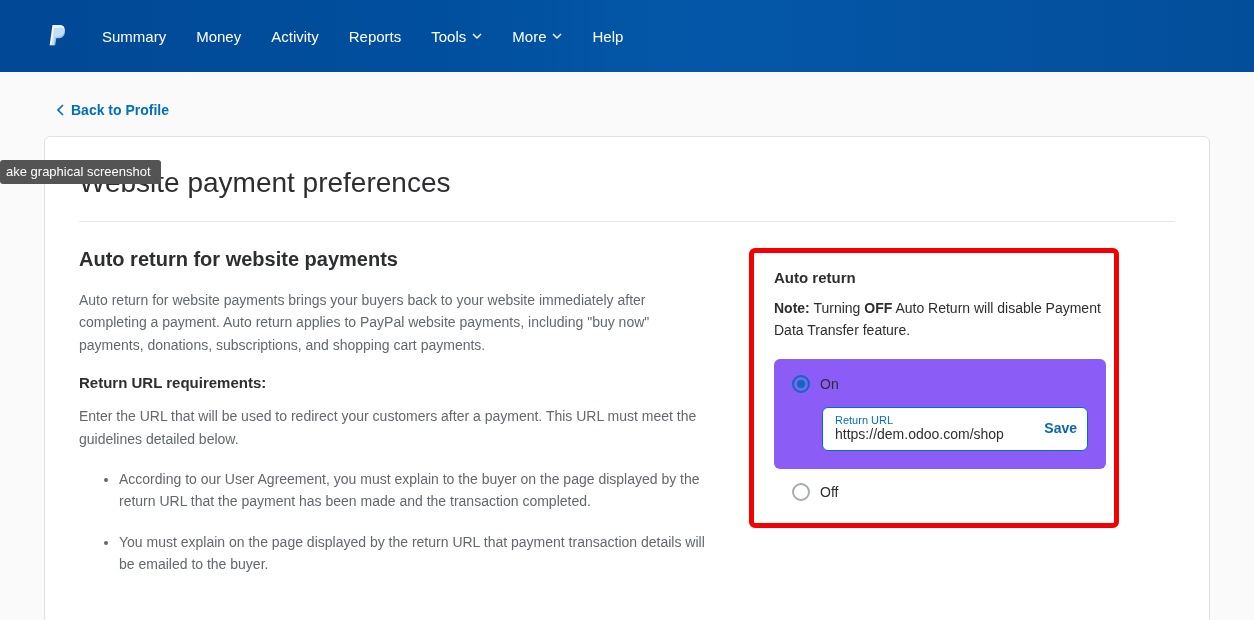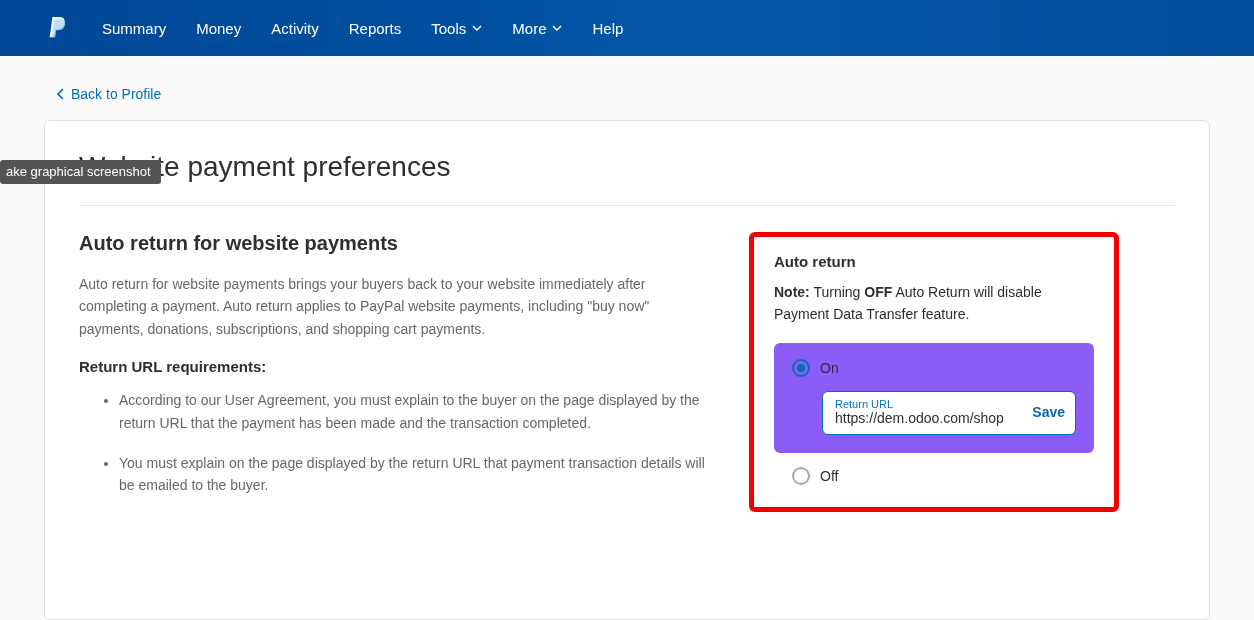--- a/index.html
+++ b/index.html
@@ -1,45 +1,45 @@
 <!DOCTYPE html>
 <html><head>
 <meta charset="utf-8">
 <style>
 * { margin:0; padding:0; box-sizing:border-box; }
 body { font-family:"Helvetica Neue",Helvetica,Arial,sans-serif; background:#fafafa; width:1254px; height:620px; overflow:hidden; color:#2c2e2f; }
 
-.topbar { height:56px; background:linear-gradient(90deg,#014896 0%,#004f9e 35%,#0457a8 55%,#034e9b 100%); display:flex; align-items:center; padding:0 46px; color:#fff; }
+.topbar { height:72px; background:linear-gradient(90deg,#014896 0%,#004f9e 35%,#0457a8 55%,#034e9b 100%); display:flex; align-items:center; padding:0 46px; color:#fff; }
 .logo { width:22px; height:26px; margin-right:34px; }
 .nav { display:flex; gap:30px; align-items:center; }
 .nav-item { color:#fff; font-size:15px; cursor:pointer; display:flex; align-items:center; gap:6px; }
 .flex-spacer { flex:1; }
 .icon-btn { width:24px; height:24px; cursor:pointer; display:flex; align-items:center; justify-content:center; }
 .logout { border:1px solid #fff; color:#fff; padding:8px 18px; border-radius:20px; font-size:14px; cursor:pointer; margin-left:14px; font-weight:600; }
 .right-icons { display:flex; align-items:center; gap:26px; }
 
 .tooltip { position:absolute; left:0; top:160px; background:#545454; color:#fff; padding:4px 10px 5px 6px; font-size:13px; border-radius:3px; }
 
 .breadcrumb { margin:30px 0 18px 57px; font-size:14px; display:flex; align-items:center; gap:6px; }
-.breadcrumb a { color:#0070ba; font-weight:400; text-decoration:none; cursor:pointer;text-align:center; }
+.breadcrumb a { color:#0070ba; font-weight:700; text-decoration:none; cursor:pointer;text-align:center; }
 
 .card { background:#fff; border:1px solid #e1e1e1; border-radius:6px; margin:0 44px; padding:30px 34px 50px 34px; height:500px; }
 .page-title { font-size:28px; font-weight:400; color:#2c2e2f; margin-bottom:22px; }
 .divider { border:none; border-top:1px solid #e6e6e6; margin-bottom:26px; }
 
 .columns { display:flex; gap:40px; align-items:flex-start; }
 .left-col { flex:1; max-width:630px; }
 .left-col h2 { font-size:20px; font-weight:600; color:#2c2e2f; margin-bottom:18px; }
 .left-col p { font-size:14px; color:#62686e; line-height:1.6; margin-bottom:18px; }
 .left-col h3 { font-size:15px; font-weight:700; color:#2c2e2f; margin-bottom:14px; }
 .left-col ul { list-style:disc; padding-left:40px; margin-top:12px; }
 .left-col li { font-size:14px; color:#62686e; line-height:1.6; margin-bottom:18px; }
 
 .right-col { width:370px; position:relative; }
-.highlight { border:5px solid #f40000; border-radius:6px; padding:16px 20px 22px 20px; }
+.highlight { border:5px solid #f40000; border-radius:6px; padding:16px 8px 22px 20px; }
 .right-col h4 { font-size:15px; font-weight:700; margin-bottom:12px; }
 .note { font-size:14px; color:#2c2e2f; line-height:1.55; margin-bottom:18px; }
 .note b { font-weight:700; }
 
 .radio-card { background:#8b5cf6; border-radius:6px; padding:16px 18px 18px 18px; margin-bottom:14px; }
 .radio-row { display:flex; align-items:center; gap:10px; font-size:14px; color:#2c2e2f; }
 .radio { appearance:none; width:18px; height:18px; border:2px solid #8a8e92; border-radius:50%; cursor:pointer; position:relative; }
 .radio:checked { border-color:#0070ba; }
 .radio:checked::after { content:""; position:absolute; inset:3px; background:#0070ba; border-radius:50%; }
 
@@ -94,20 +94,21 @@
 </div>
 
 <div class="card">
   <h1 class="page-title">Website payment preferences</h1>
   <hr class="divider">
   <div class="columns">
     <div class="left-col">
       <h2>Auto return for website payments</h2>
       <p>Auto return for website payments brings your buyers back to your website immediately after completing a payment. Auto return applies to PayPal website payments, including "buy now" payments, donations, subscriptions, and shopping cart payments.</p>
       <h3>Return URL requirements:</h3>
+      <p>Enter the URL that will be used to redirect your customers after a payment. This URL must meet the guidelines detailed below.</p>
       <ul>
         <li>According to our User Agreement, you must explain to the buyer on the page displayed by the return URL that the payment has been made and the transaction completed.</li>
         <li>You must explain on the page displayed by the return URL that payment transaction details will be emailed to the buyer.</li>
       </ul>
     </div>
     <div class="right-col">
       <div class="highlight">
         <h4>Auto return</h4>
         <p class="note"><b>Note:</b><span> Turning </span><b>OFF</b><span> Auto Return will disable Payment Data Transfer feature.</span></p>
         <div class="radio-card">

